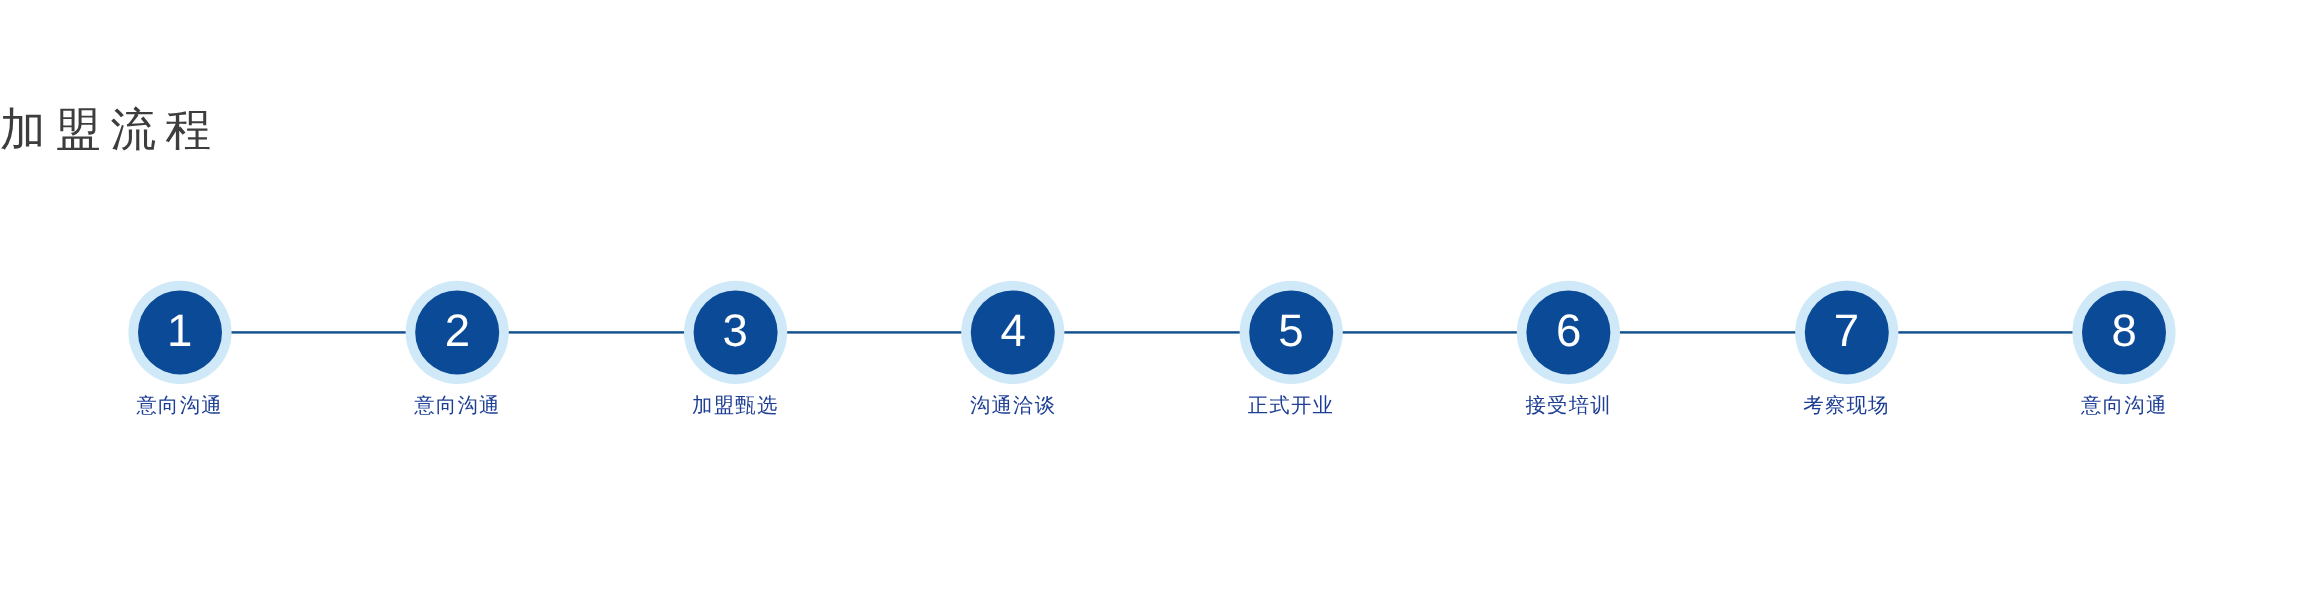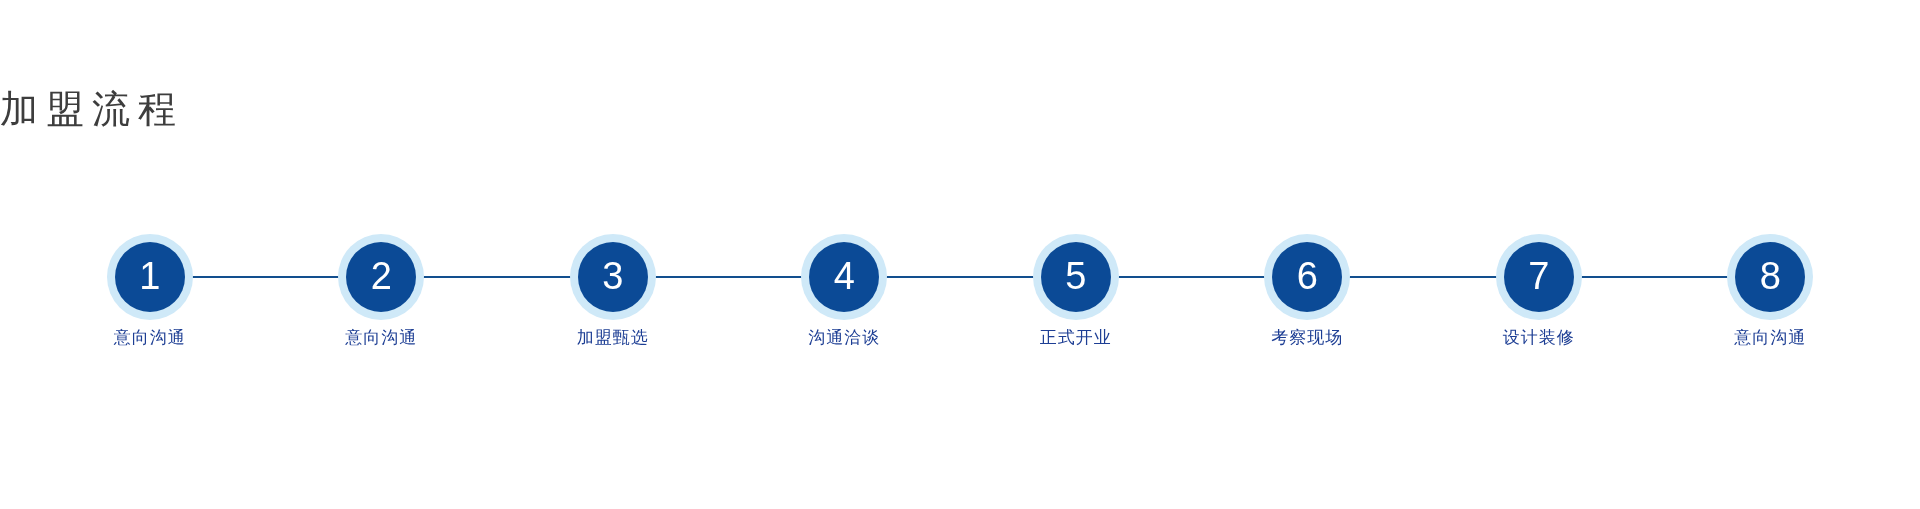--- a/index.html
+++ b/index.html
@@ -149,30 +149,30 @@
         </div>
         <div class="label">正式开业</div>
       </div>
 
       <div class="step">
         <div class="halo">
           <div class="circle">
             <span class="num">6</span>
           </div>
         </div>
-        <div class="label">考察现场</div>
+        <div class="label">接受培训</div>
       </div>
 
       <div class="step">
         <div class="halo">
           <div class="circle">
             <span class="num">7</span>
           </div>
         </div>
-        <div class="label">设计装修</div>
+        <div class="label">考察现场</div>
       </div>
 
       <div class="step">
         <div class="halo">
           <div class="circle">
             <span class="num">8</span>
           </div>
         </div>
         <div class="label">意向沟通</div>
       </div>

